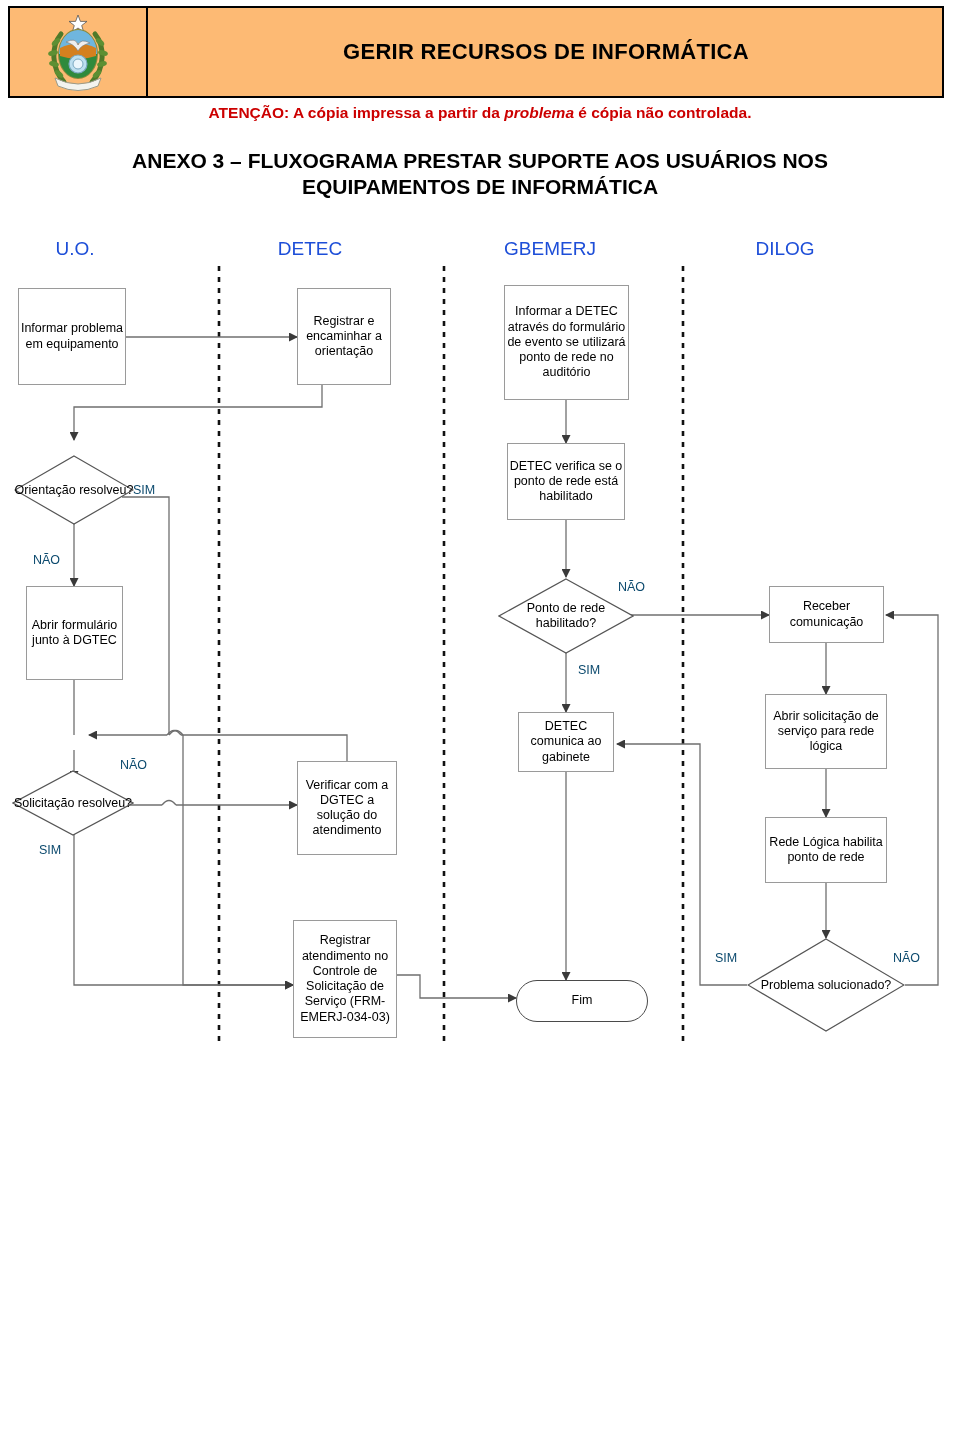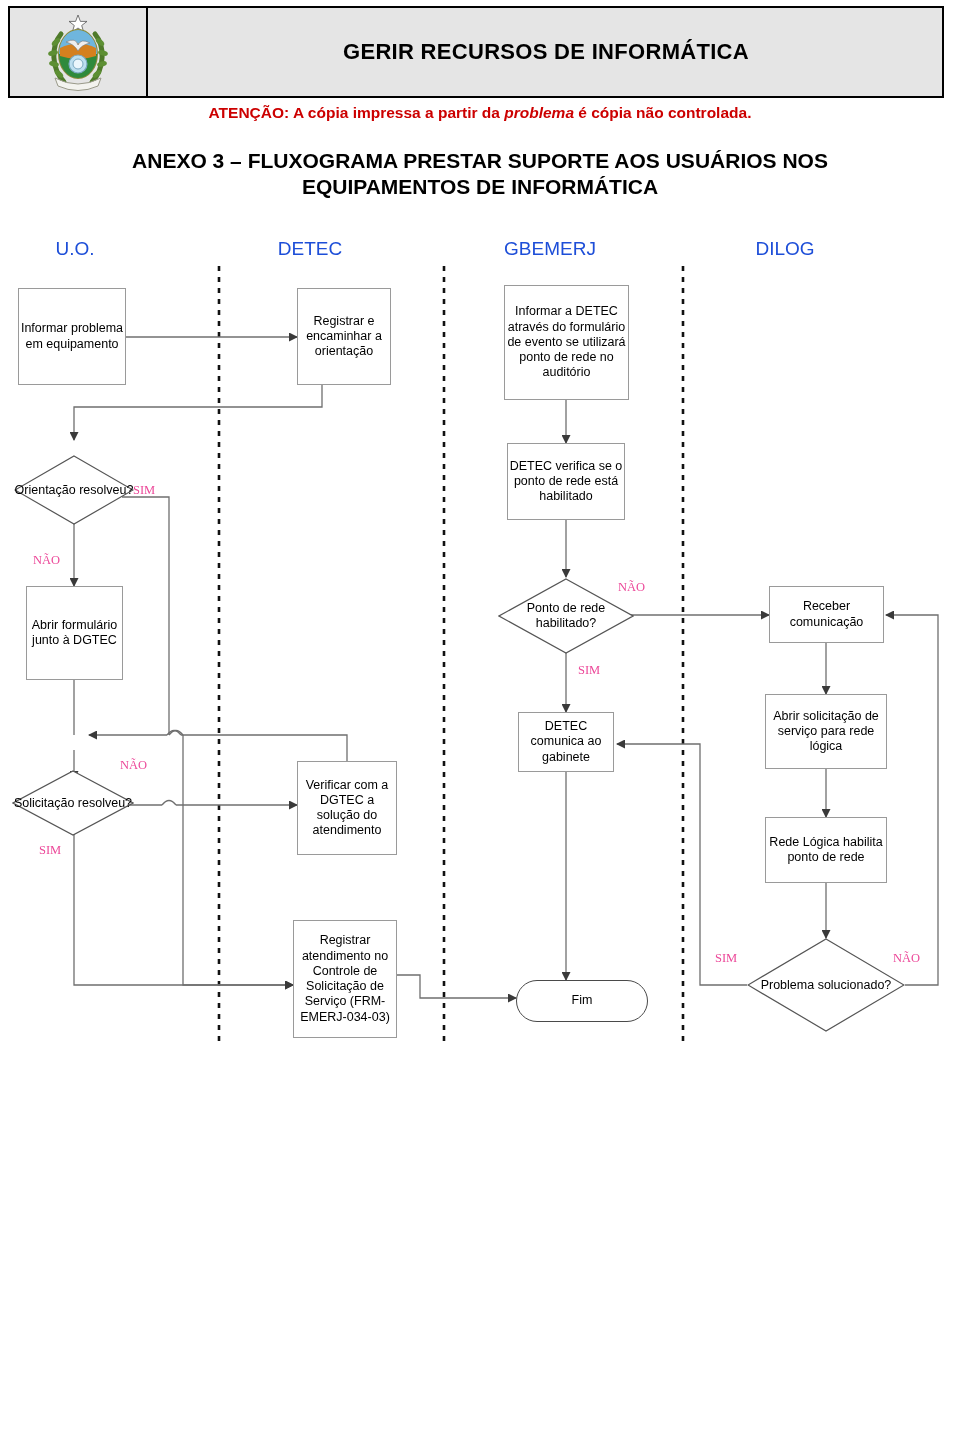--- a/index.html
+++ b/index.html
@@ -2,21 +2,21 @@
 <html><head>
 <meta charset="utf-8">
 <style>
   html,body{margin:0;padding:0;background:#fff;}
   body{width:960px;height:1451px;position:relative;
        font-family:"Liberation Sans","DejaVu Sans",sans-serif;color:#000;}
   .page{position:absolute;left:0;top:0;width:960px;height:1451px;}
 
   
   .hdr{position:absolute;left:8px;top:6px;width:936px;height:92px;
-       border:2px solid #000;box-sizing:border-box;background:#e5e5e5;}
+       border:2px solid #000;box-sizing:border-box;background:#fdba74;}
   .hdr-logo{position:absolute;left:0;top:0;width:138px;height:88px;
        border-right:2px solid #000;box-sizing:border-box;
        display:flex;align-items:center;justify-content:center;}
   .hdr-title{position:absolute;left:140px;top:0;right:0;height:88px;
        display:flex;align-items:center;justify-content:center;
        font-size:22px;font-weight:bold;letter-spacing:.3px;}
 
   .warning{position:absolute;left:0;top:104px;width:960px;text-align:center;
        color:#cc0000;font-weight:bold;font-size:15.5px;}
   .warning i{font-style:italic;}
@@ -34,21 +34,21 @@
   
   .node{position:absolute;box-sizing:border-box;display:flex;
         align-items:center;justify-content:center;text-align:center;
         font-size:12.5px;line-height:1.22;background:#fff;}
   .proc{border:1px solid #9a9a9a;}
   .term{border:1px solid #4a4a4a;border-radius:40px;}
   .diamond{border:none;background:transparent;}
   .diamond .dlabel{position:relative;z-index:2;font-size:12.5px;line-height:1.2;}
   .diamond svg{position:absolute;left:0;top:0;}
 
-  .lbl{position:absolute;font-size:12.5px;color:#ec4899;white-space:nowrap;font-family:Liberation Serif, serif;}
+  .lbl{position:absolute;font-size:12.5px;color:#0c4a6e;white-space:nowrap;}
 
   
   .ftr{position:absolute;left:8px;top:1379px;width:936px;height:58px;
        border:2px solid #000;box-sizing:border-box;display:flex;background:#fff;}
   .ftr-cell{border-right:2px solid #000;box-sizing:border-box;
             padding:3px 6px 0 6px;position:relative;}
   .ftr-cell:last-child{border-right:none;}
   .ftr-cap{font-size:11.5px;font-weight:bold;line-height:1.1;}
   .ftr-val{font-size:19px;font-weight:bold;text-align:center;margin-top:2px;}
   .c1{width:430px;} .c2{width:238px;} .c3{width:110px;} .c4{width:154px;}

